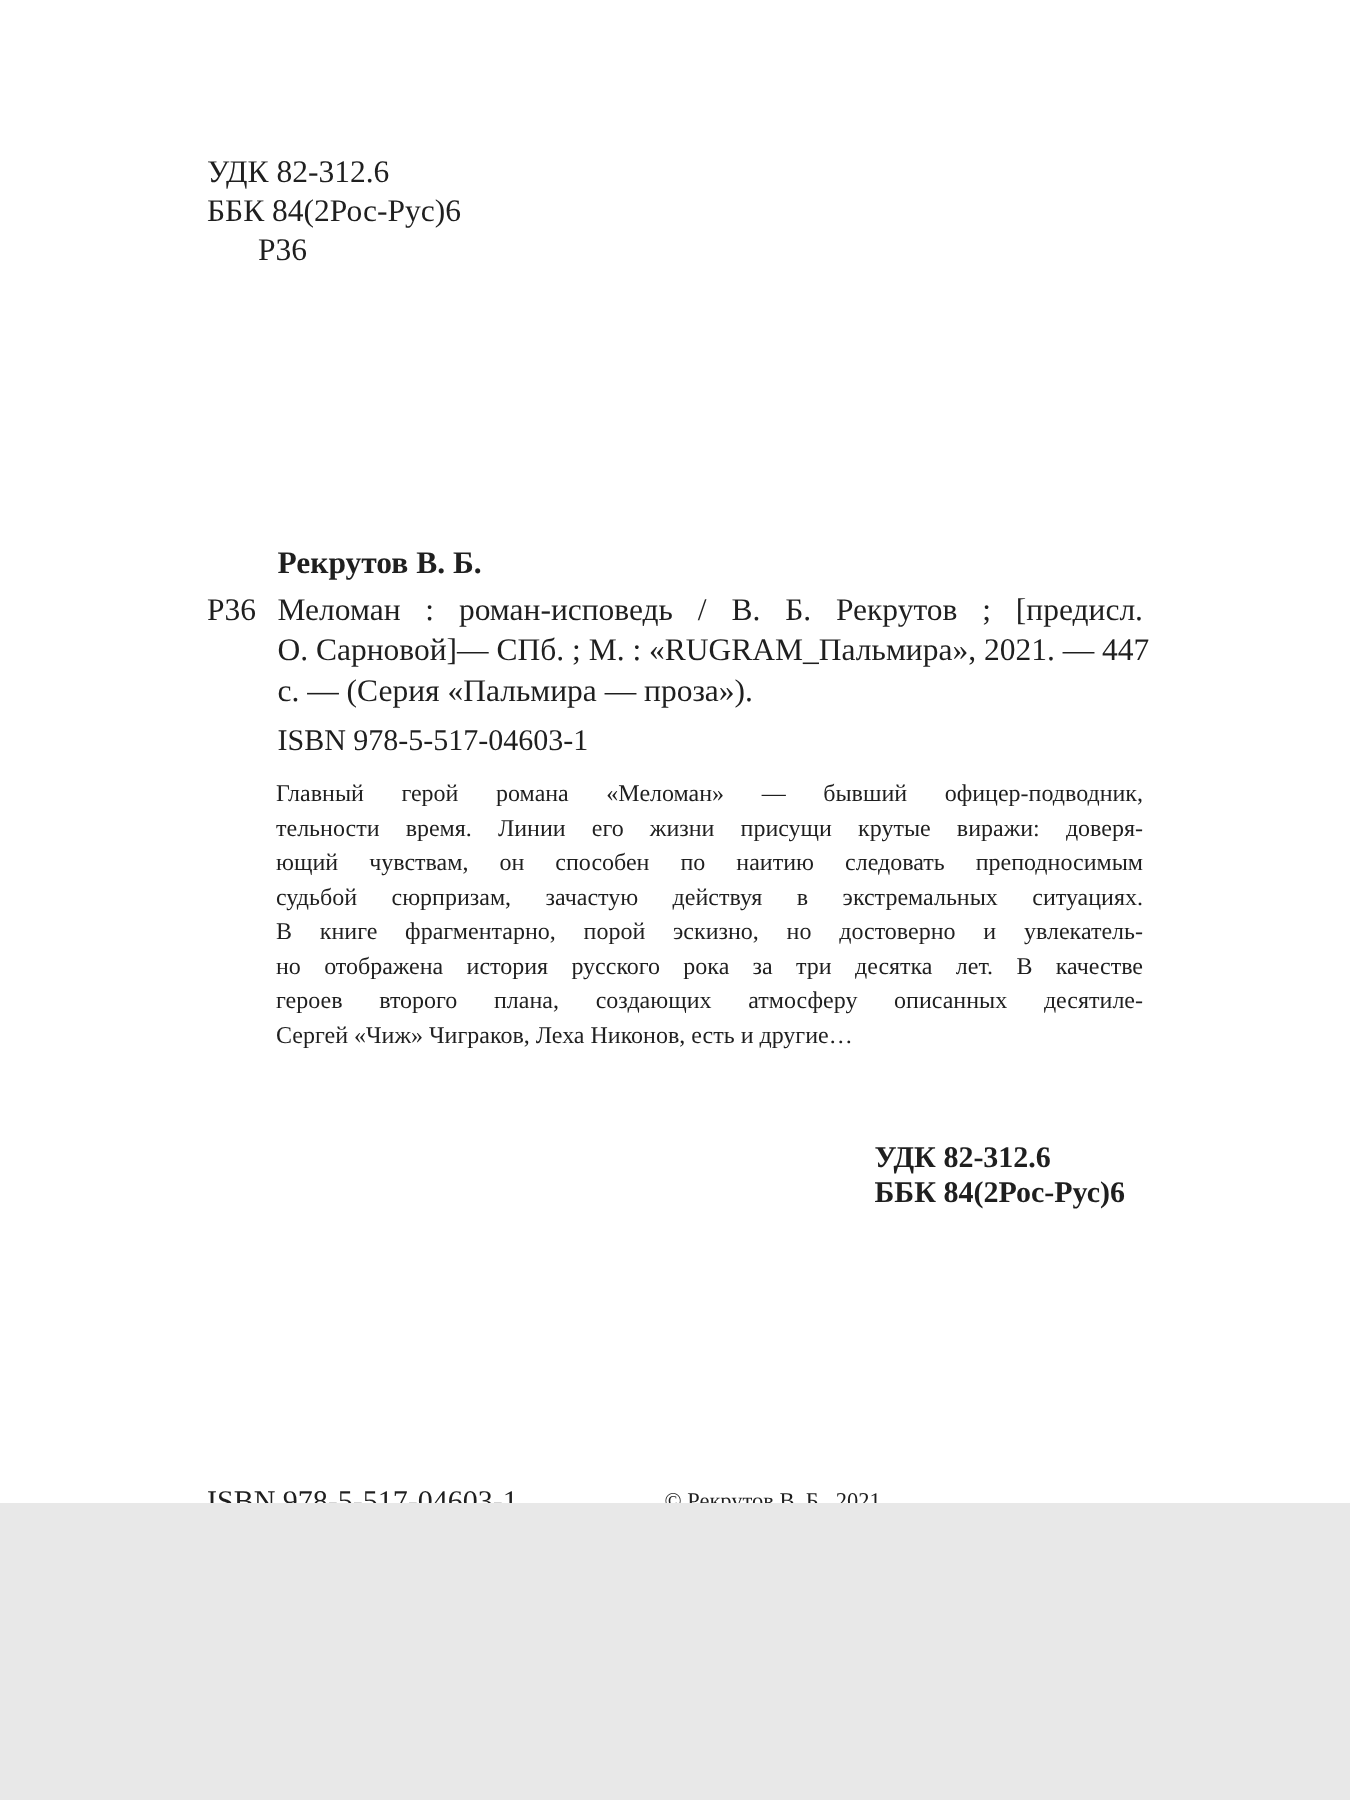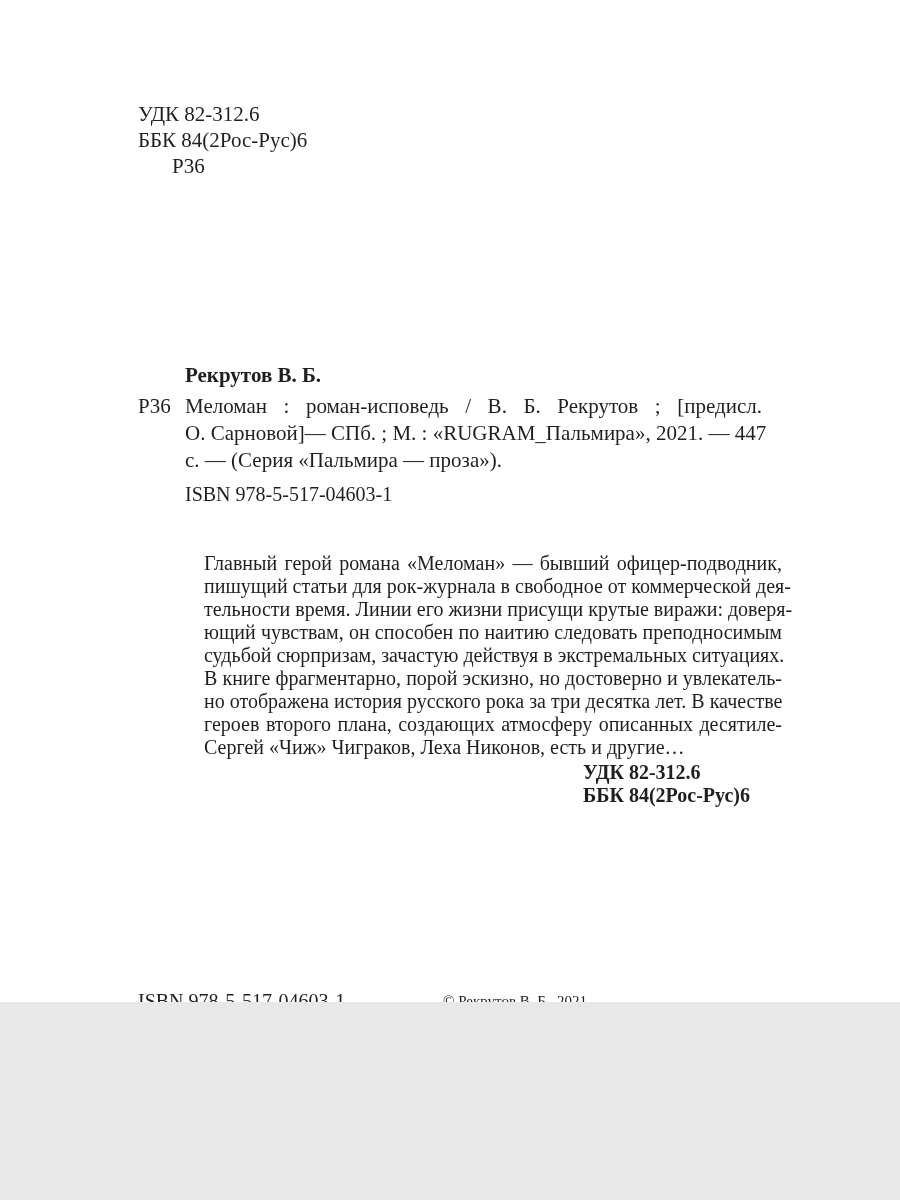--- a/index.html
+++ b/index.html
@@ -61,25 +61,24 @@
     top: 481px;
     font-size: 20px;
     line-height: 26px;
     white-space: nowrap;
   }
 
   
   .annotation {
     position: absolute;
     left: 184px;
-    top: 552px;
+    top: 518px;
     width: 578px;
-    font-size: 20px;
+    font-size: 16px;
     line-height: 23px;
-    margin-left: 20px;
   }
   .a-line { height: 23px; text-align: justify; text-align-last: justify; white-space: nowrap; }
   .a-line.last { text-align: left; text-align-last: left; }
 
   
   .codes-block {
     position: absolute;
     left: 583px;
     top: 761px;
     font-size: 20px;
@@ -130,21 +129,20 @@
     </div>
     <div class="cat-line">
       <span>с. — (Серия «Пальмира — проза»).</span>
     </div>
   </div>
 
   <div class="isbn-line">ISBN 978-5-517-04603-1</div>
 
   <div class="annotation">
     <div class="a-line">Главный герой романа «Меломан» — бывший офицер-подводник,</div>
-    <div class="a-line">пишущий статьи для рок-журнала в свободное от коммерческой дея-</div>
     <div class="a-line">тельности время. Линии его жизни присущи крутые виражи: доверя-</div>
     <div class="a-line">ющий чувствам, он способен по наитию следовать преподносимым</div>
     <div class="a-line">судьбой сюрпризам, зачастую действуя в экстремальных ситуациях.</div>
     <div class="a-line">В книге фрагментарно, порой эскизно, но достоверно и увлекатель-</div>
     <div class="a-line">но отображена история русского рока за три десятка лет. В качестве</div>
     <div class="a-line">героев второго плана, создающих атмосферу описанных десятиле-</div>
     <div class="a-line last">Сергей «Чиж» Чиграков, Леха Никонов, есть и другие…</div>
   </div>
 
   <div class="codes-block">

